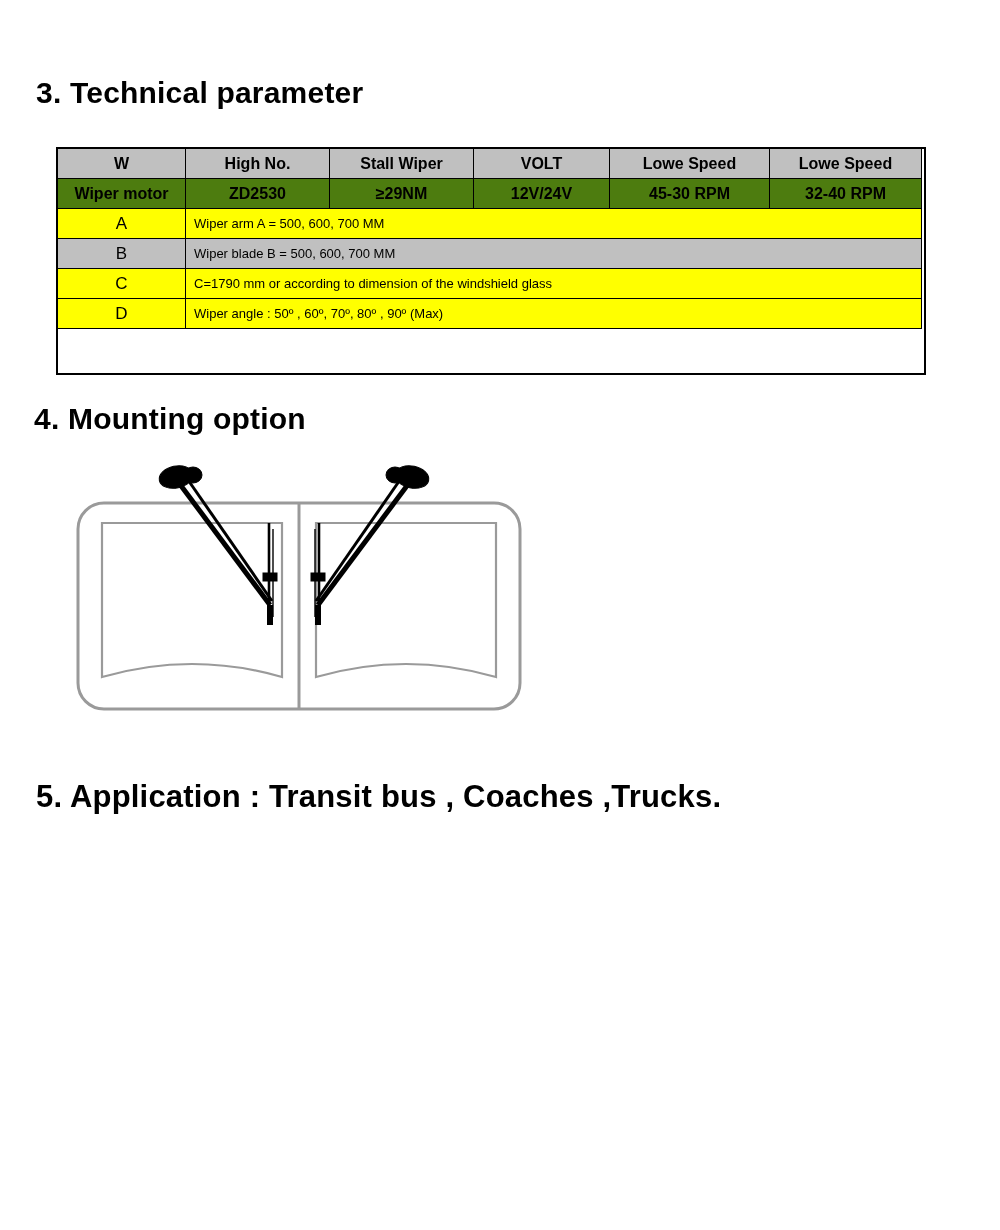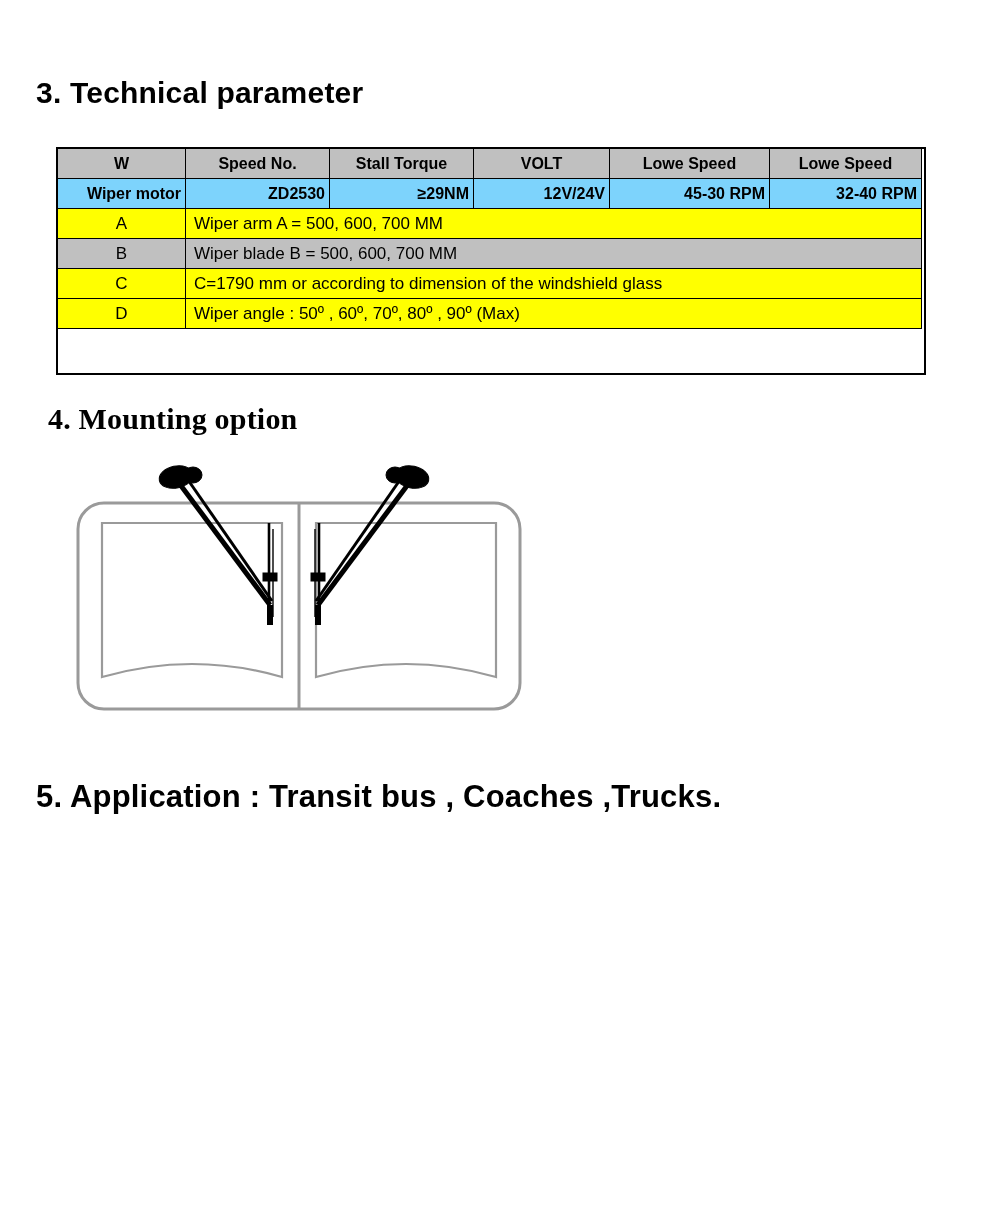--- a/index.html
+++ b/index.html
@@ -21,21 +21,21 @@
     height: 942px;
   }
   .heading {
     position: absolute;
     font-size: 30px;
     font-weight: bold;
     letter-spacing: 0.2px;
     white-space: nowrap;
   }
   #heading-technical { left: 36px; top: 76px; }
-  #heading-mounting  { left: 48px; top: 402px; font-family: Liberation Serif, serif; }
+  #heading-mounting  { left: 34px; top: 402px; }
   #heading-application { left: 36px; top: 779px; font-size: 31px; }
 
   
   .spec-table {
     position: absolute;
     left: 57px;
     top: 148px;
     width: 864px;
     border-collapse: collapse;
     table-layout: fixed;
@@ -46,33 +46,33 @@
     font-size: 16px;
     padding: 0 4px;
     vertical-align: middle;
   }
   .spec-table .hdr {
     background: #c0c0c0;
     text-align: center;
     font-weight: bold;
   }
   .spec-table .row2 {
-    background: #7dd3fc;
-    text-align: right;
+    background: #4d7c0f;
+    text-align: center;
     font-weight: bold;
   }
   .spec-table .lbl {
     text-align: center;
     font-weight: normal;
     font-size: 17px;
   }
   .spec-table .val {
     text-align: left;
     font-weight: normal;
-    font-size: 17px;
+    font-size: 13px;
     padding-left: 8px;
   }
   .yellow { background: #ffff00; }
   .gray   { background: #c0c0c0; }
   .outer-border {
     position: absolute;
     left: 56px;
     top: 147px;
     width: 866px;
     height: 224px;
@@ -101,22 +101,22 @@
       <col style="width:128px">
       <col style="width:144px">
       <col style="width:144px">
       <col style="width:136px">
       <col style="width:160px">
       <col style="width:152px">
     </colgroup>
     <tbody>
       <tr>
         <td class="hdr">W</td>
-        <td class="hdr">Speed No.</td>
-        <td class="hdr">Stall Torque</td>
+        <td class="hdr">High No.</td>
+        <td class="hdr">Stall Wiper</td>
         <td class="hdr">VOLT</td>
         <td class="hdr">Lowe Speed</td>
         <td class="hdr">Lowe Speed</td>
       </tr>
       <tr>
         <td class="row2">Wiper motor</td>
         <td class="row2">ZD2530</td>
         <td class="row2">≥29NM</td>
         <td class="row2">12V/24V</td>
         <td class="row2">45-30 RPM</td>

